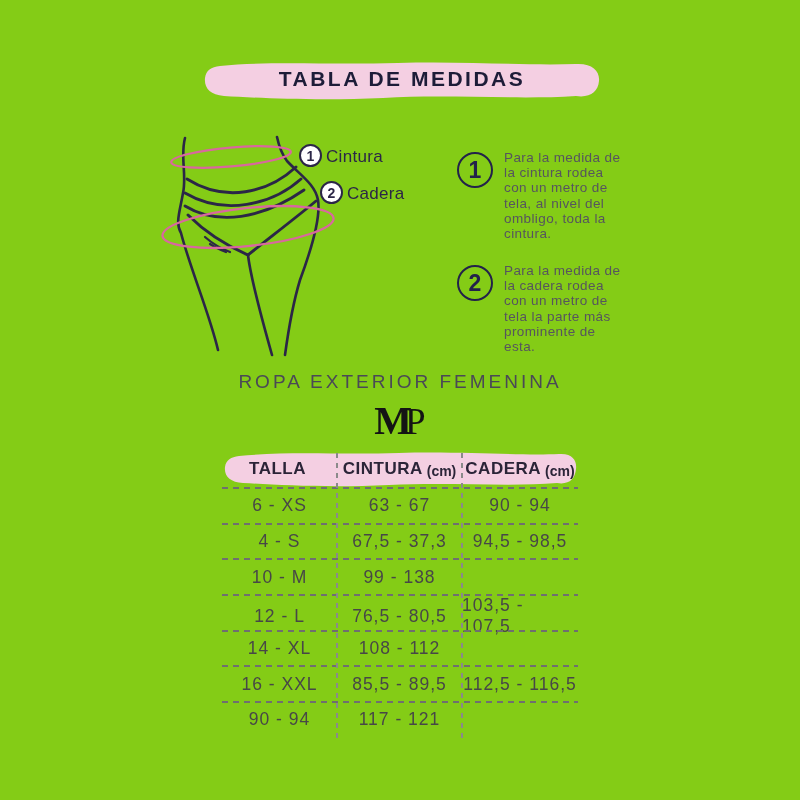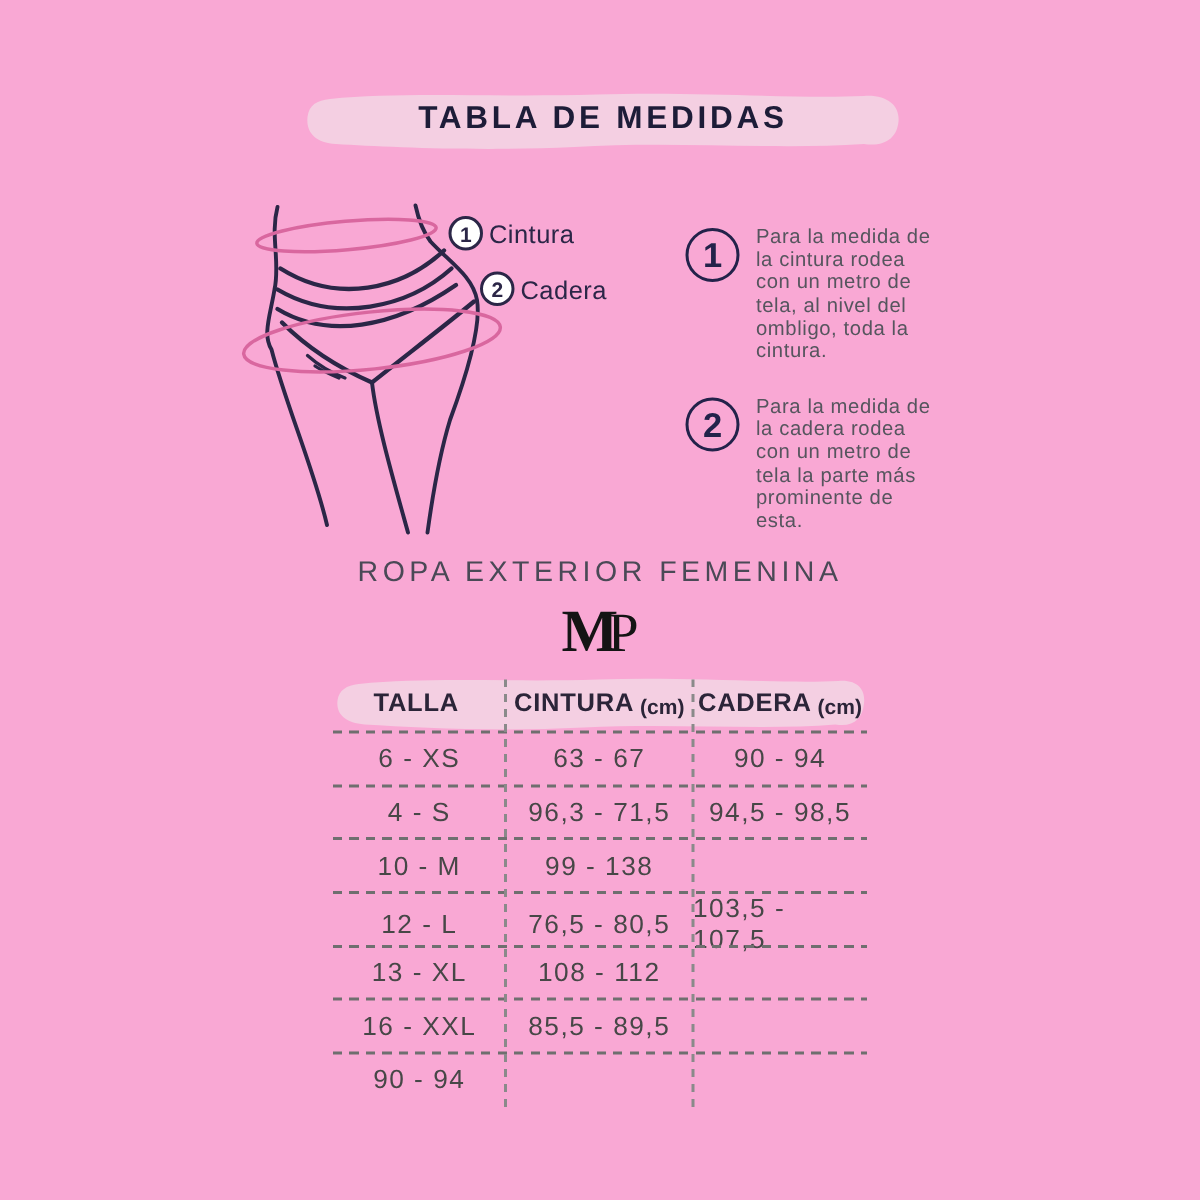--- a/index.html
+++ b/index.html
@@ -1,20 +1,20 @@
 <!DOCTYPE html>
 <html><head>
 <meta charset="utf-8">
 <style>
   * { margin: 0; padding: 0; box-sizing: border-box; }
   html, body { background: #ffffff; }
   body { font-family: "Liberation Sans", sans-serif; }
   .page {
     position: relative; width: 800px; height: 800px;
-    background: #f9a8d4; overflow: hidden; margin: 0 auto;
+    background: #84cc16; overflow: hidden; margin: 0 auto;
   }
   .abs { position: absolute; }
 
   
   .title-banner { left: 198px; top: 57px; width: 408px; height: 48px; }
   .title-banner svg { position: absolute; left: 0; top: 0; }
   .title-text {
     position: absolute; left: 0; top: 0; width: 100%; height: 44px;
     display: flex; align-items: center; justify-content: center;
     font-size: 21px; font-weight: bold; letter-spacing: 2.5px; color: #1d1c38;
@@ -185,42 +185,44 @@
     </div>
 
     <div class="t-body">
       <div class="t-row">
         <div class="t-cell">6 - XS</div>
         <div class="t-cell">63 - 67</div>
         <div class="t-cell">90 - 94</div>
       </div>
       <div class="t-row">
         <div class="t-cell">4 - S</div>
-        <div class="t-cell">96,3 - 71,5</div>
+        <div class="t-cell">67,5 - 37,3</div>
         <div class="t-cell">94,5 - 98,5</div>
       </div>
       <div class="t-row">
         <div class="t-cell">10 - M</div>
         <div class="t-cell">99 - 138</div>
       </div>
       <div class="t-row">
         <div class="t-cell">12 - L</div>
         <div class="t-cell">76,5 - 80,5</div>
         <div class="t-cell">103,5 - 107,5</div>
       </div>
       <div class="t-row">
-        <div class="t-cell">13 - XL</div>
+        <div class="t-cell">14 - XL</div>
         <div class="t-cell">108 - 112</div>
       </div>
       <div class="t-row">
         <div class="t-cell">16 - XXL</div>
         <div class="t-cell">85,5 - 89,5</div>
+        <div class="t-cell">112,5 - 116,5</div>
       </div>
       <div class="t-row">
         <div class="t-cell">90 - 94</div>
+        <div class="t-cell">117 - 121</div>
       </div>
     </div>
 
     <div class="v-line v-line-1"></div>
     <div class="v-line v-line-2"></div>
   </div>
 
 </div>
 
 </body></html>

